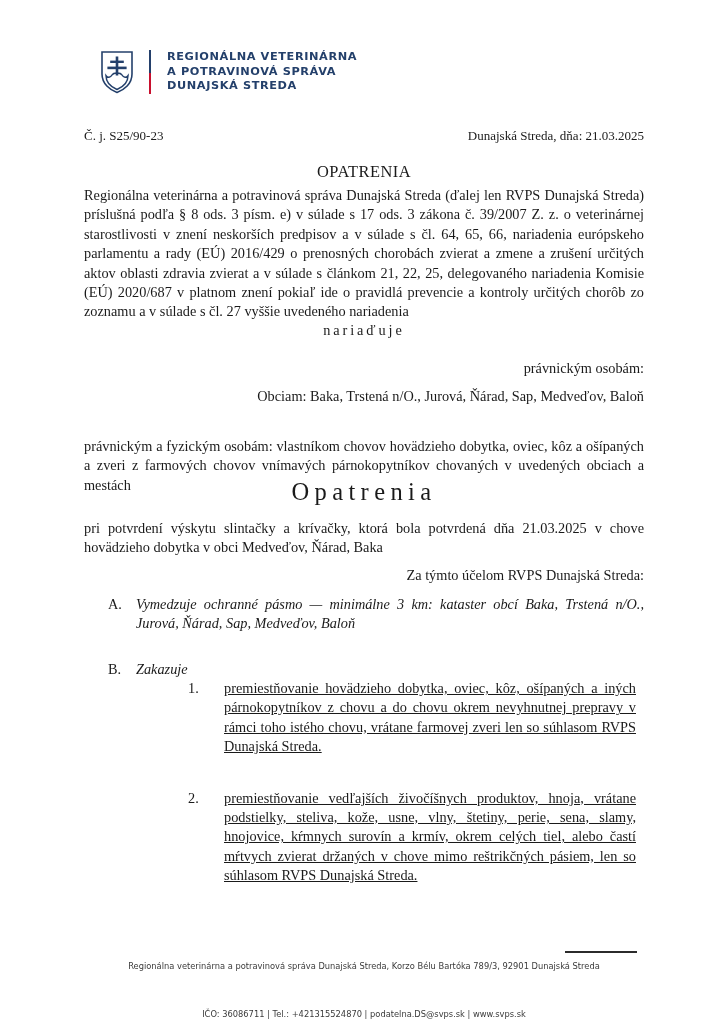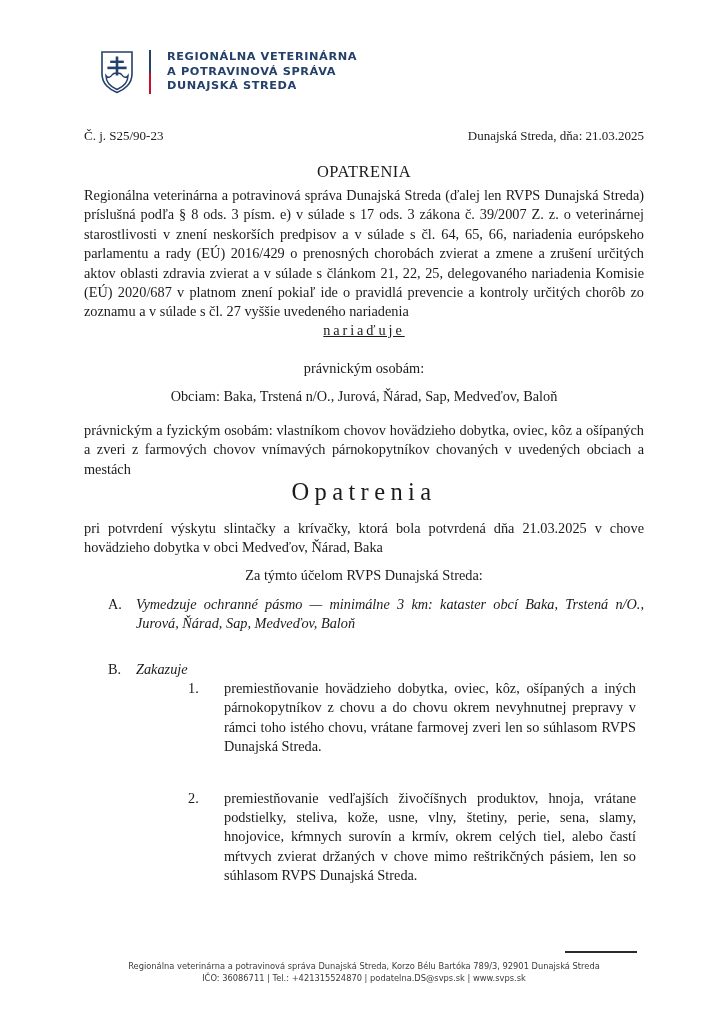--- a/index.html
+++ b/index.html
@@ -79,21 +79,20 @@
   }
 
   .heading-nariaduje {
     position: absolute;
     left: 84px;
     top: 322px;
     width: 560px;
     text-align: center;
     font-size: 14.3px;
     letter-spacing: 2.9px;
-    text-decoration: underline;
   }
 
   .heading-opatrenia-big {
     position: absolute;
     left: 84px;
     top: 478px;
     width: 560px;
     text-align: center;
     font-size: 24.5px;
     letter-spacing: 5.4px;
@@ -102,26 +101,26 @@
   
   .body-block {
     position: absolute;
     left: 84px;
     width: 560px;
     font-size: 14.3px;
     line-height: 19.4px;
     text-align: justify;
     text-justify: inter-word;
   }
-  .body-block.no-justify { text-align: center; }
+  .body-block.no-justify { text-align: right; }
 
   #p-intro   { top: 186px; }
   #p-pravnickym { top: 359px; }
   #p-obciam  { top: 387px; }
-  #p-fyzickym { top: 421px; font-family: Liberation Serif, serif; }
+  #p-fyzickym { top: 437px; font-family: Liberation Serif, serif; }
   #p-pri-potvrdeni { top: 519px; }
   #p-za-tymto { top: 566px; }
 
   
   .alpha-list {
     position: absolute;
     left: 84px;
     width: 560px;
     font-size: 14.3px;
     line-height: 19.4px;
@@ -166,20 +165,21 @@
     width: 36px;
     flex: none;
     padding-left: 104px;
     box-sizing: content-box;
   }
   .num-text {
     flex: 1;
     text-align: justify;
     text-justify: inter-word;
     padding-right: 8px;
+    text-decoration: underline;
   }
 
   
   .footer-rule {
     position: absolute;
     left: 565px;
     top: 951px;
     width: 72px;
     height: 2px;
     background: #2b2b2b;
@@ -188,21 +188,21 @@
     position: absolute;
     left: 64px;
     top: 960px;
     width: 600px;
     text-align: center;
     font-family: "DejaVu Sans", sans-serif;
     font-size: 8.3px;
     line-height: 12.4px;
     color: #3a3a3a;
   }
-  .footer-line2 { text-align: center; }
+  .footer-line2 { text-align: center; margin-top: 36px; }
 </style>
 </head>
 <body>
 
 <div class="page">
 
   <div class="letterhead">
     <svg class="crest" viewBox="0 0 34 44">
       <path d="M2 2 H32 V24 C32 34 24 40 17 42.5 C10 40 2 34 2 24 Z" fill="none" stroke="#24406b" stroke-width="1.6"></path>
       <path d="M12 25 C13.5 22.2 20.5 22.2 22 25 C23.5 27.8 26.5 27.8 28 25.6

